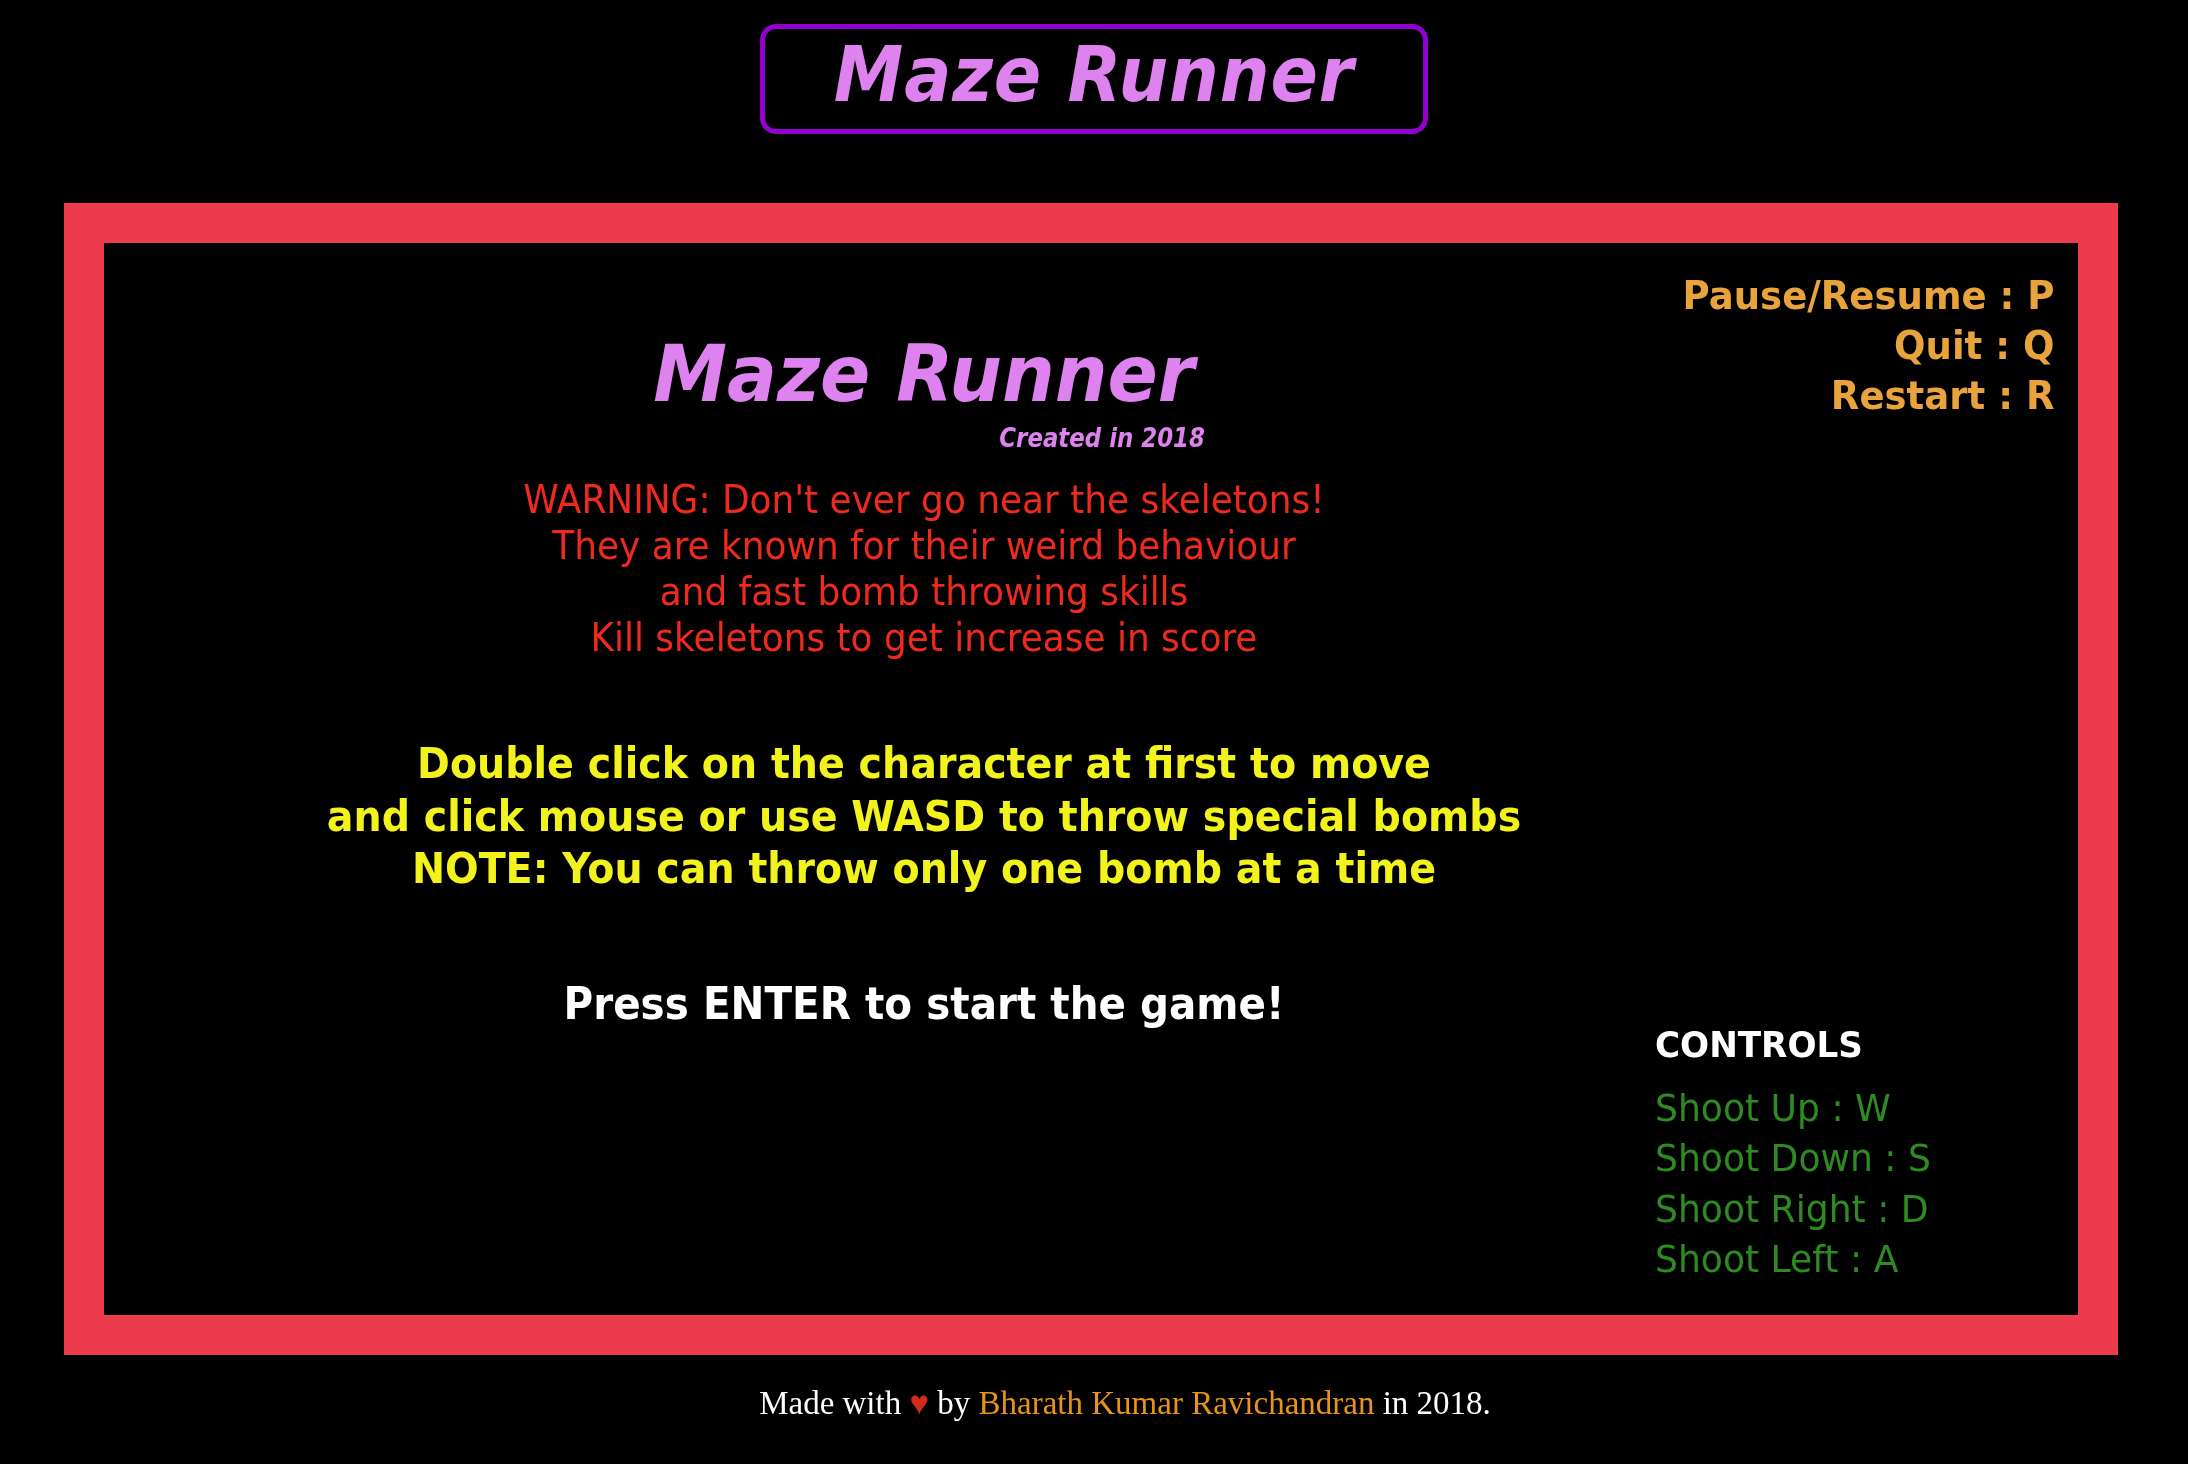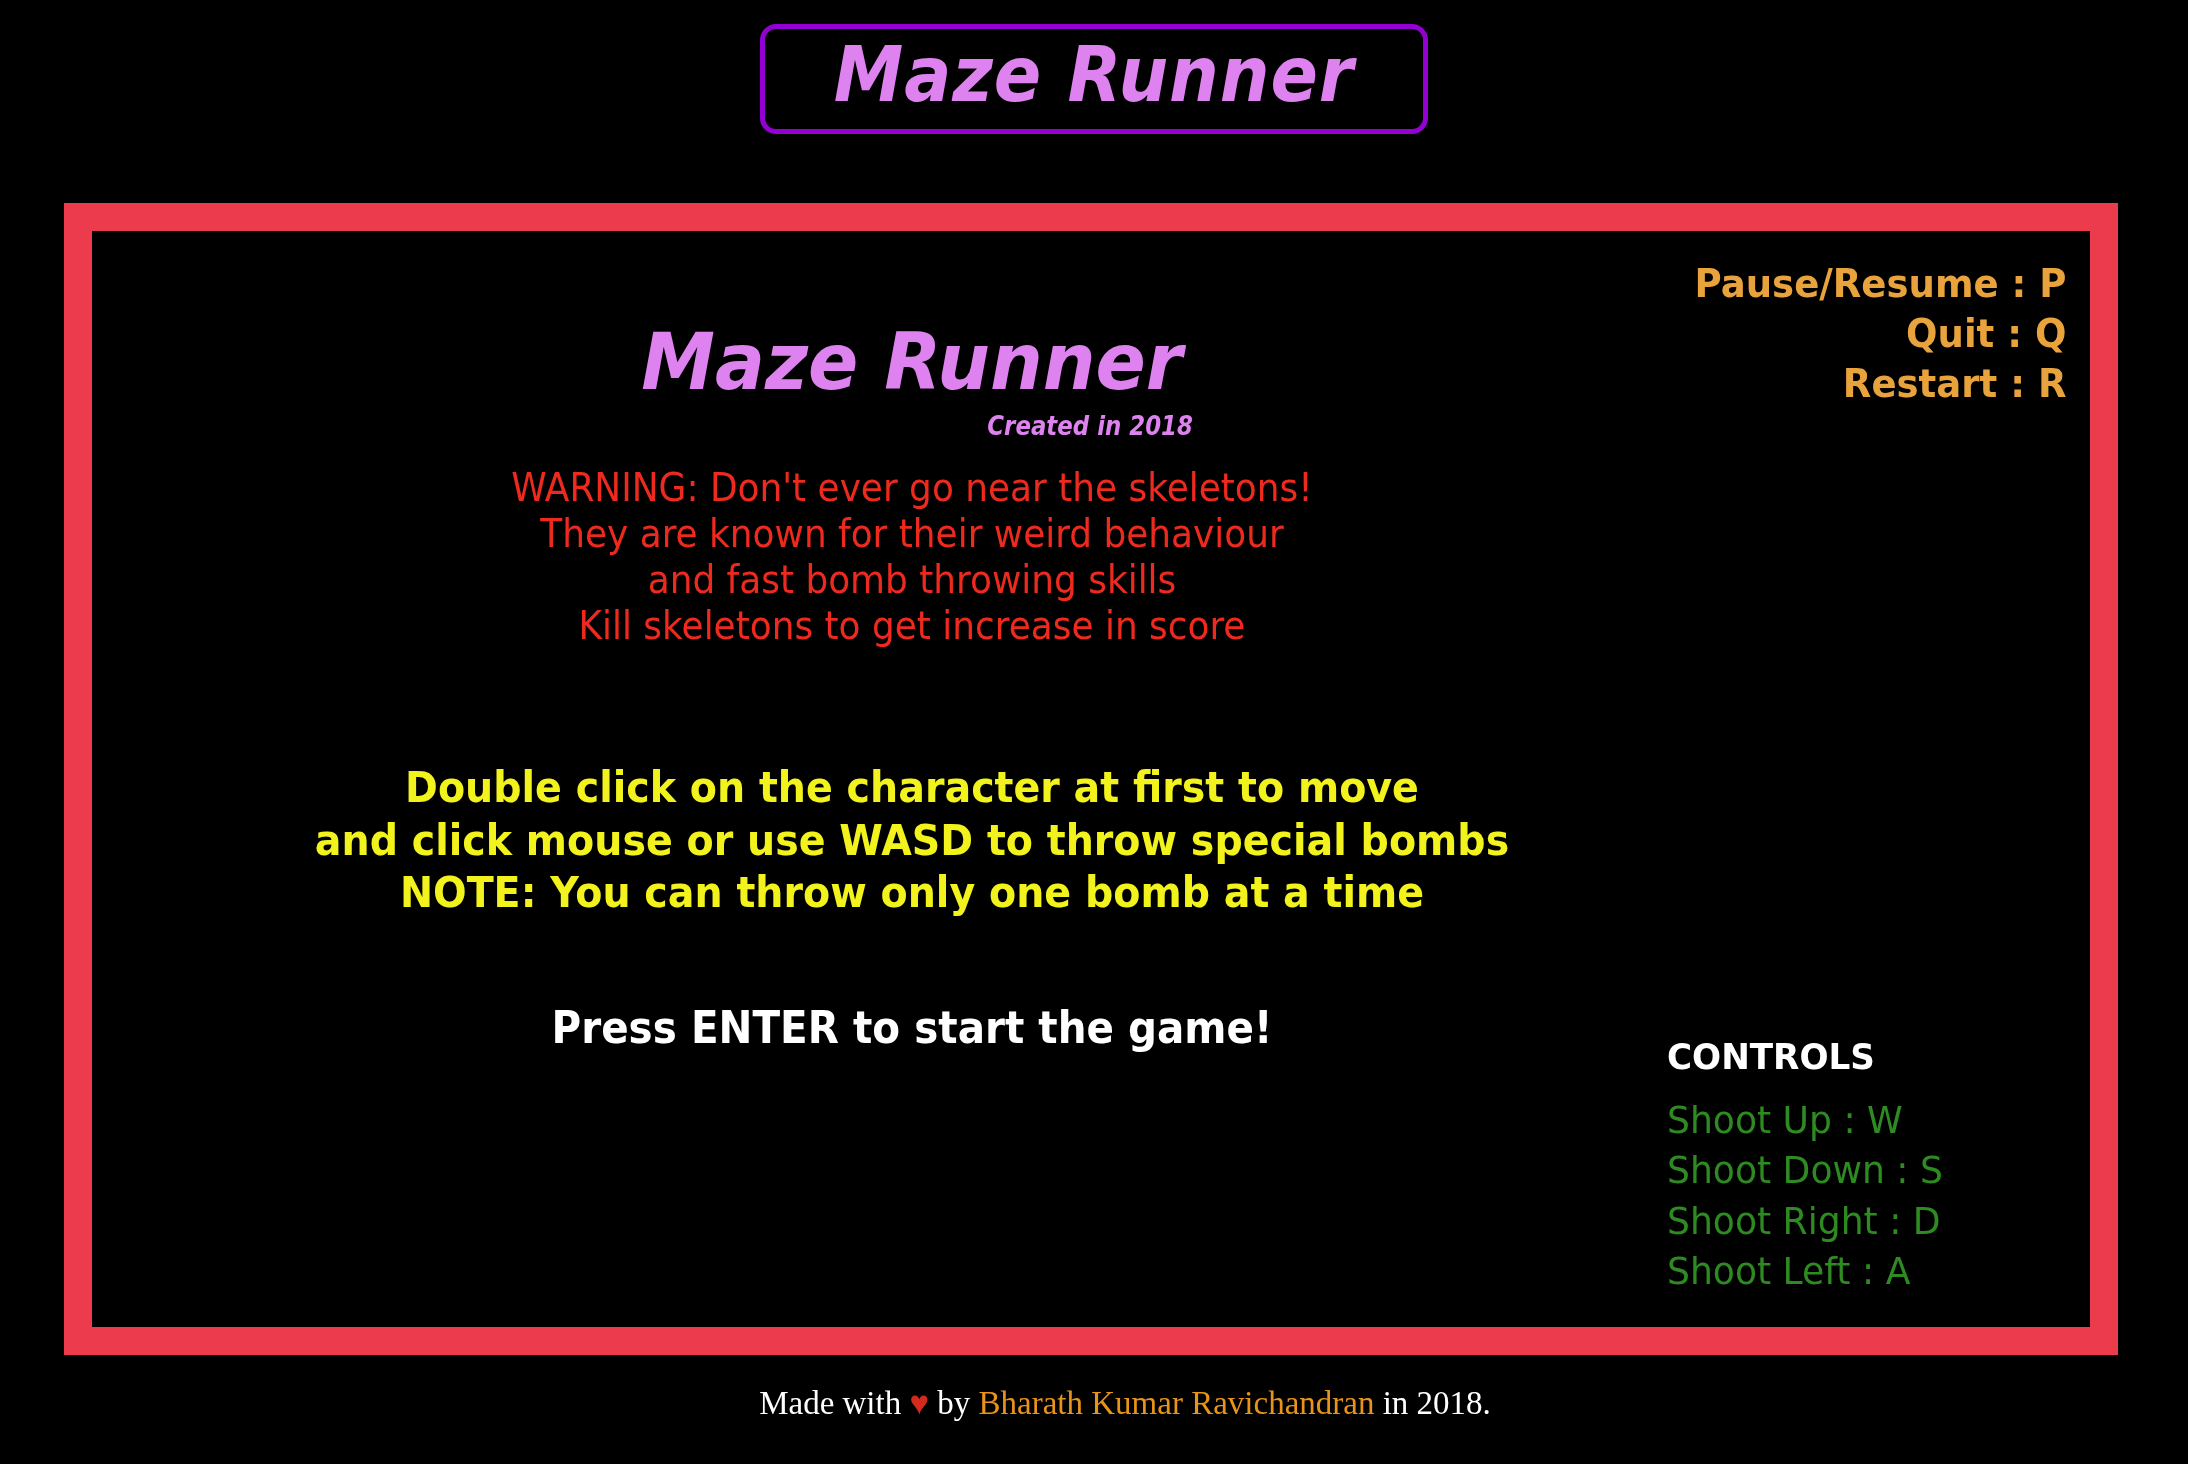--- a/index.html
+++ b/index.html
@@ -47,21 +47,21 @@
 
   
   #game-frame {
     position: absolute;
     left: 64px;
     top: 203px;
     width: 2054px;
     height: 1152px;
     background: #EC3B4D;
     box-sizing: border-box;
-    padding: 28px;
+    padding: 40px;
   }
   #game-canvas {
     position: relative;
     width: 100%;
     height: 100%;
     background: #000000;
     overflow: hidden;
   }
 
   
@@ -135,21 +135,21 @@
     color: #EE2A1E;
     line-height: 1.18;
     display: block;
     white-space: nowrap;
     transform: scaleX(0.92);
     transform-origin: center;
   }
 
   
   #instructions-block {
-    margin-top: 112px;
+    margin-top: 76px;
   }
   .instruction-line {
     font-family: "DejaVu Sans", sans-serif;
     font-size: 43px;
     font-weight: bold;
     color: #F2F21C;
     line-height: 1.22;
     display: block;
     white-space: nowrap;
     transform: scaleX(0.92);

